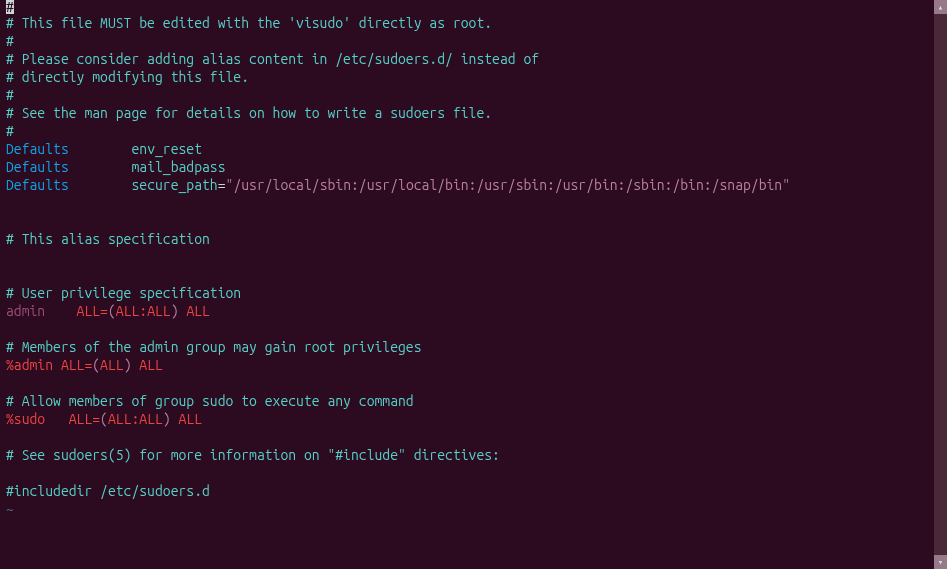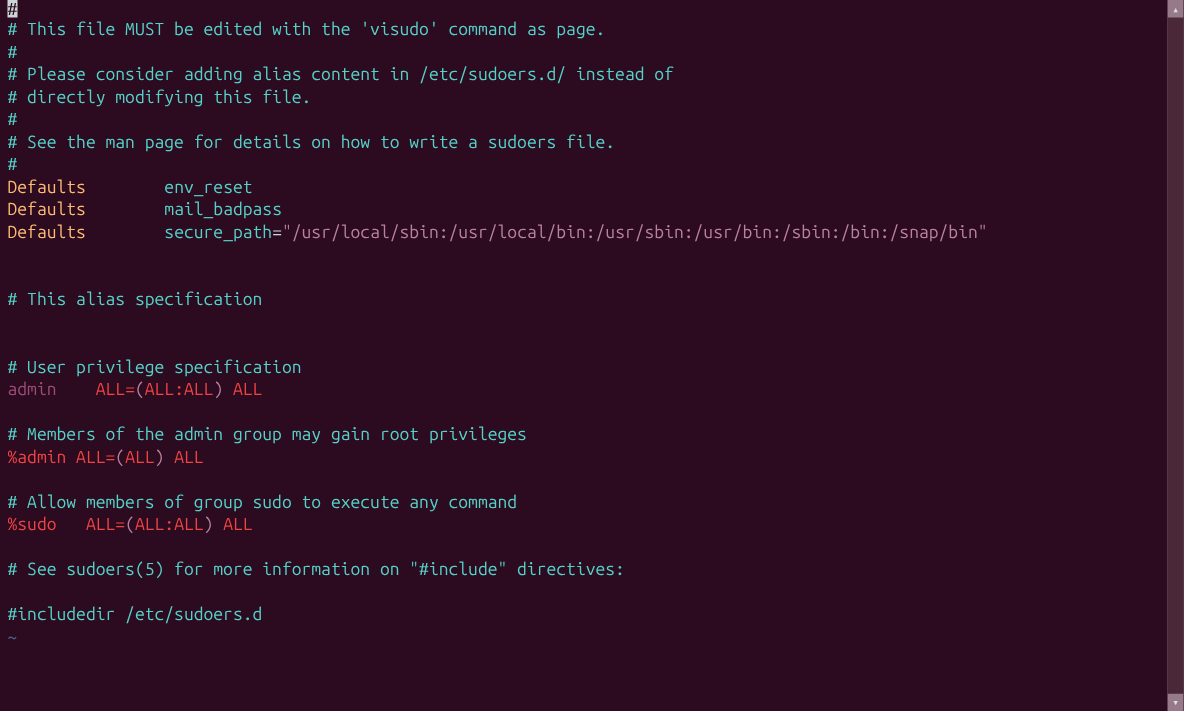--- a/index.html
+++ b/index.html
@@ -20,21 +20,21 @@
     .cursor {
       display: inline-block;
       background: #cdd6d6;
       color: #2c0a1f;
       width: 8px;
       height: 14px;
       line-height: 14px;
       vertical-align: top;
     }
     .comment { color: #55d1c8; }
-    .keyword { color: #fdba74; }
+    .keyword { color: #0ea5e9; }
     .bold { font-weight: normal; color: #55d1c8; }
     .eq { color: #cdd6d6; }
     .string { color: #b882a0; }
     .ident { color: #9b4d78; }
     .plain { color: #ef4444; }
     .paren { color: #b882a0; }
     .tilde { color: #4a6e92; }
     .scrollbar {
       position: absolute;
       right: 0;
@@ -63,21 +63,21 @@
       color: #ddd;
     }
     .scrollbar-arrow.up { top: 0; }
     .scrollbar-arrow.down { bottom: 0; }
   </style>
 </head>
 <body>
 
 <div>
   <div class="line cursor-line"><span class="cursor">#</span></div>
-  <div class="line comment"># This file MUST be edited with the 'visudo' command as page.</div>
+  <div class="line comment"># This file MUST be edited with the 'visudo' directly as root.</div>
   <div class="line comment">#</div>
   <div class="line comment"># Please consider adding alias content in /etc/sudoers.d/ instead of</div>
   <div class="line comment"># directly modifying this file.</div>
   <div class="line comment">#</div>
   <div class="line comment"># See the man page for details on how to write a sudoers file.</div>
   <div class="line comment">#</div>
   <div class="line"><span class="keyword">Defaults</span><span>        </span><span class="bold">env_reset</span></div>
   <div class="line"><span class="keyword">Defaults</span><span>        </span><span class="bold">mail_badpass</span></div>
   <div class="line"><span class="keyword">Defaults</span><span>        </span><span class="bold">secure_path</span><span class="eq">=</span><span class="string">"/usr/local/sbin:/usr/local/bin:/usr/sbin:/usr/bin:/sbin:/bin:/snap/bin"</span></div>
   <div class="line"></div>

